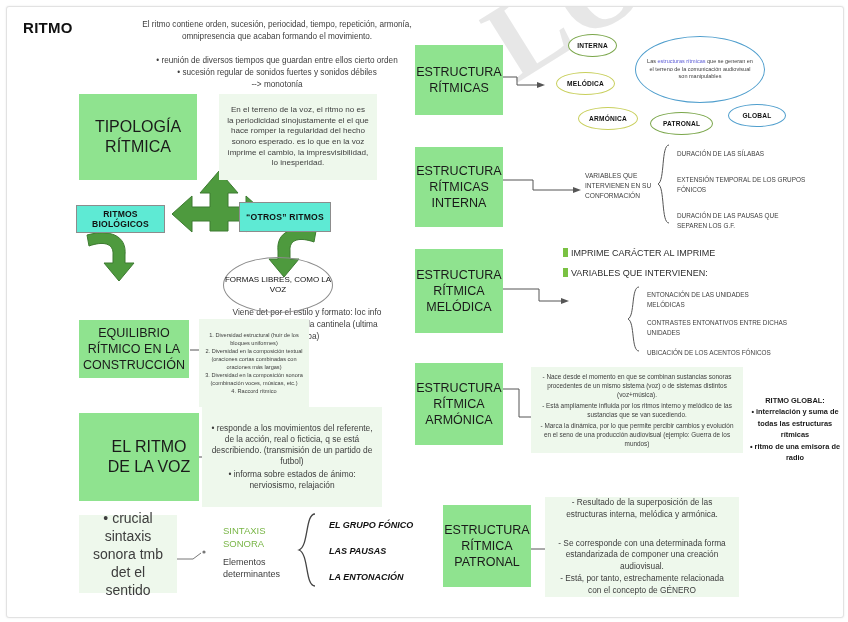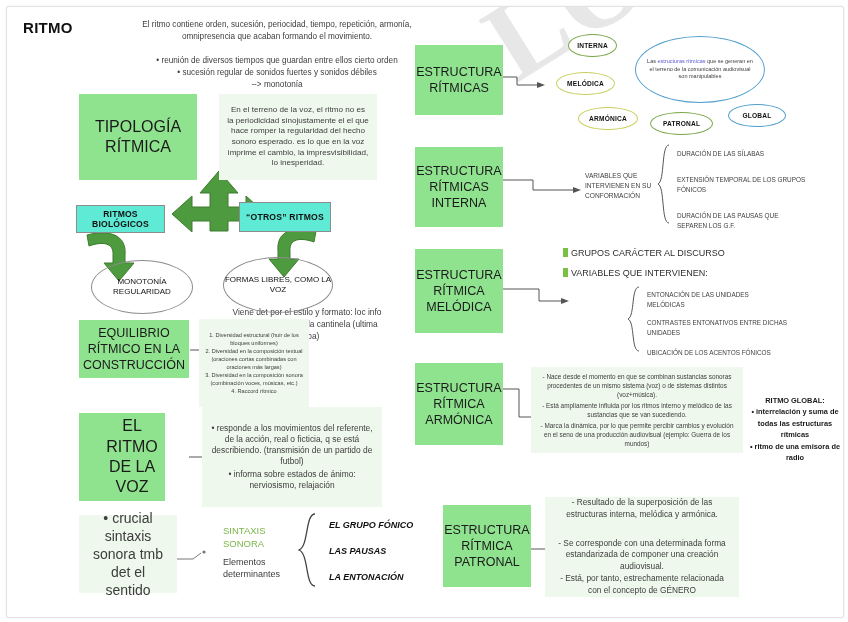--- a/index.html
+++ b/index.html
@@ -102,23 +102,20 @@
     <div class="abs whitebox" style="left:232px;top:195px;width:92px;height:30px;">“OTROS” RITMOS</div>
 
     <svg class="abs" style="left:72px;top:222px;z-index:2;" width="60" height="58">
       <path d="M8 6 C30 0 48 6 46 26 L46 34 L55 34 L40 52 L25 34 L34 34 L34 26 C35 14 24 12 10 17 Z" fill="#4e9a3e" stroke="#3d7a31" stroke-width="1"></path>
     </svg>
 
     <svg class="abs" style="left:255px;top:218px;z-index:2;" width="62" height="60">
       <path d="M54 6 C32 0 14 6 16 26 L16 34 L7 34 L22 52 L37 34 L28 34 L28 26 C27 14 38 12 52 17 Z" fill="#4e9a3e" stroke="#3d7a31" stroke-width="1"></path>
     </svg>
 
-    <div class="ellipse abs" style="left:84px;top:253px;width:102px;height:54px;">
-      <span>MONOTONÍA REGULARIDAD</span>
-    </div>
     <div class="ellipse abs" style="left:216px;top:250px;width:110px;height:56px;align-items:center;">
       <span>FORMAS LIBRES, COMO LA VOZ</span>
     </div>
 
     <div class="abs plain" style="left:224px;top:300px;width:152px;text-align:center;font-size:8.4px;line-height:1.4;">Viene det por el estilo y formato: loc info no se puede hacer la cantinela (ultima silaba)</div>
 
     <div class="abs greenbox" style="left:72px;top:313px;width:110px;height:58px;">EQUILIBRIO RÍTMICO EN LA CONSTRUCCIÓN</div>
 
     <svg class="abs" style="left:183px;top:336px;z-index:2;" width="32" height="14">
       <path d="M0 7 L24 7" stroke="#555" stroke-width="1" fill="none"></path>
@@ -126,21 +123,21 @@
     </svg>
 
     <div class="abs palebox" style="left:192px;top:312px;width:110px;height:88px;padding:4px 6px;
                 flex-direction:column;justify-content:center;">
       <div class="tiny">1.   Diversidad estructural (huir de los bloques uniformes)</div>
       <div class="tiny">2.   Diversidad en la composición textual (oraciones cortas combinadas con oraciones más largas)</div>
       <div class="tiny">3.   Diversidad en la composición sonora (combinación voces, músicas, etc.)</div>
       <div class="tiny">4.   Raccord rítmico</div>
     </div>
 
-    <div class="abs greenbox big" style="left:72px;top:406px;width:86px;height:88px;padding-left:20px;">EL RITMO DE LA VOZ</div>
+    <div class="abs greenbox big" style="left:72px;top:406px;width:120px;height:88px;padding-left:20px;">EL RITMO DE LA VOZ</div>
 
     <svg class="abs" style="left:182px;top:443px;z-index:2;" width="32" height="14">
       <path d="M0 7 L25 7" stroke="#555" stroke-width="1" fill="none"></path>
       <circle cx="27" cy="7" r="1.6" fill="#555"></circle>
     </svg>
 
     <div class="abs palebox" style="left:195px;top:400px;width:180px;height:100px;
                 flex-direction:column;justify-content:center;font-size:8.4px;">
       <div style="margin-bottom:3px;">
         • <span>responde a los movimientos del referente, de la acción, real o ficticia, q se está describiendo. (transmisión de un partido de futbol)</span>
@@ -209,21 +206,21 @@
     <div class="abs lbl" style="left:670px;top:204px;width:130px;">DURACIÓN DE LAS PAUSAS QUE SEPAREN LOS G.F.</div>
 
     <div class="abs greenbox" style="left:408px;top:242px;width:88px;height:84px;">ESTRUCTURA RÍTMICA MELÓDICA</div>
 
     <svg class="abs" style="left:496px;top:278px;z-index:2;" width="72" height="24">
       <path d="M0 4 L36 4 L36 16 L60 16" stroke="#555" stroke-width="1" fill="none"></path>
       <path d="M66 16 L58 13 L58 19 Z" fill="#555"></path>
     </svg>
 
     <div class="abs big-lbl" style="left:556px;top:240px;">
-      <span class="bulletsq"></span><span>GRUPOS CARÁCTER AL DISCURSO</span>
+      <span class="bulletsq"></span><span>IMPRIME CARÁCTER AL IMPRIME</span>
     </div>
     <div class="abs big-lbl" style="left:556px;top:260px;">
       <span class="bulletsq"></span><span>VARIABLES QUE INTERVIENEN:</span>
     </div>
 
     <svg class="abs" style="left:620px;top:278px;z-index:2;" width="16" height="70">
       <path d="M12 2 C4 2 8 31 1 34 C8 37 4 66 12 66" stroke="#555" stroke-width="1" fill="none"></path>
     </svg>
 
     <div class="abs lbl" style="left:640px;top:283px;width:140px;">ENTONACIÓN DE LAS UNIDADES MELÓDICAS</div>

